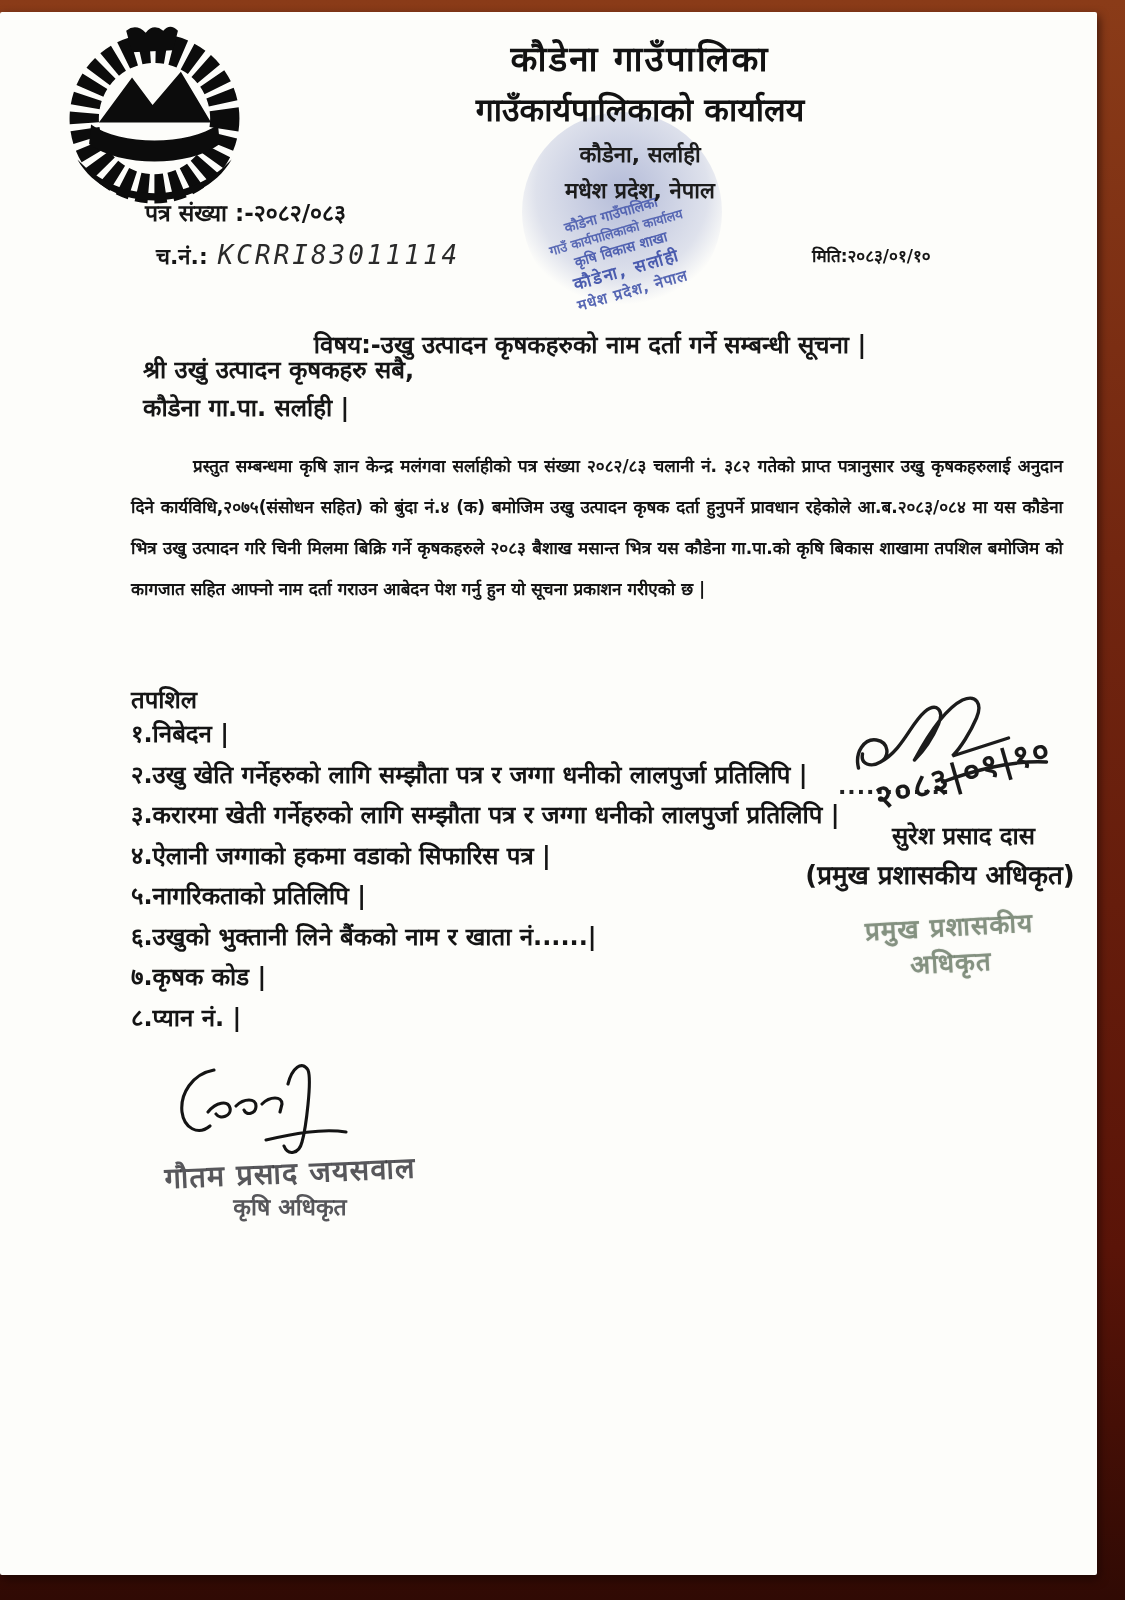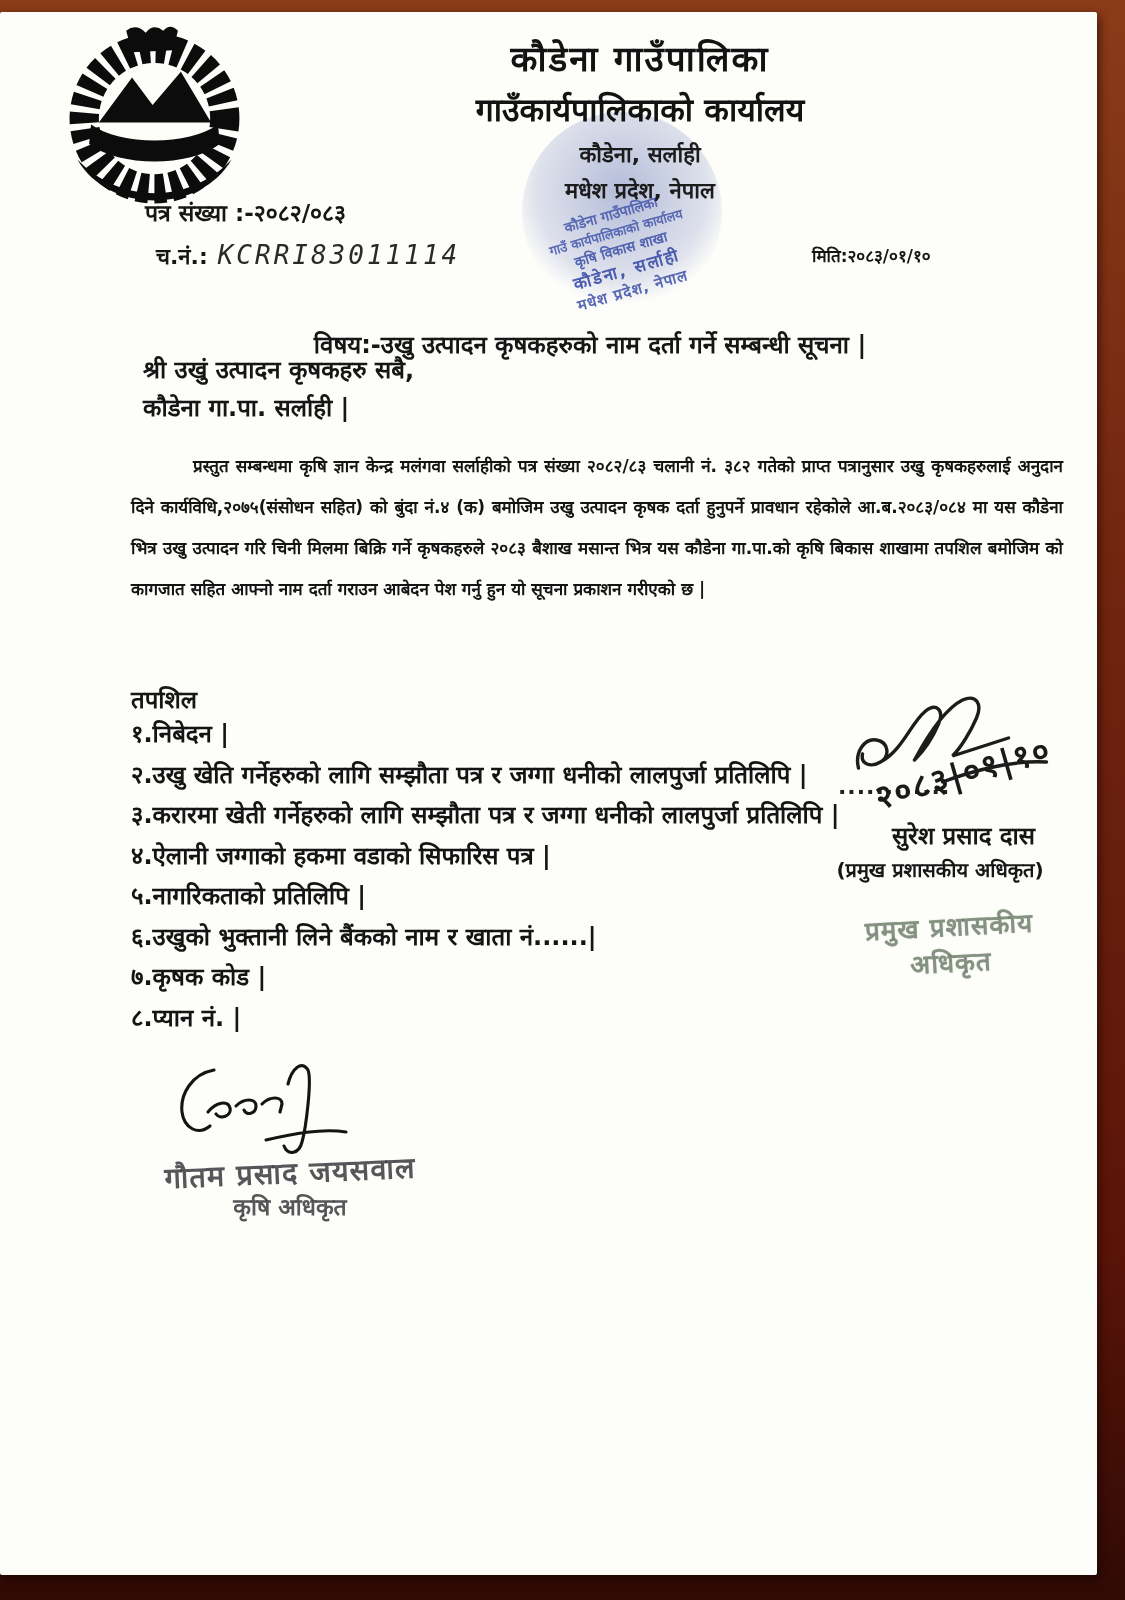--- a/index.html
+++ b/index.html
@@ -49,21 +49,21 @@
     line-height:41px;text-align:justify;text-indent:62px;color:#141414;}
   .tapsil{left:131px;top:670px;font-size:24px;font-weight:bold;}
   .list{left:131px;top:702px;width:780px;font-size:24px;font-weight:600;color:#141414;}
   .list div{line-height:40.5px;}
   
   .sig-r-svg{left:848px;top:678px;width:205px;height:100px;z-index:2;}
   .sig-r-date{left:872px;top:738px;font-size:33px;font-weight:600;color:#1a1a1a;
     transform:rotate(-16deg);letter-spacing:2px;z-index:1;}
   .sig-r-dots{left:838px;top:762px;font-size:22px;font-weight:bold;letter-spacing:1px;color:#222;}
   .sig-r-name{left:845px;top:806px;width:190px;text-align:right;font-size:24px;font-weight:bold;}
-  .sig-r-title{left:805px;top:844px;width:270px;text-align:center;font-size:20px;font-weight:bold;}
+  .sig-r-title{left:805px;top:844px;width:270px;text-align:center;font-size:26px;font-weight:bold;}
   .sig-r-stamp{left:830px;top:896px;width:240px;text-align:center;font-size:26px;font-weight:bold;
     color:rgba(104,120,100,.62);transform:rotate(-3deg);letter-spacing:1px;
     text-shadow:0 0 1px rgba(104,120,100,.5);}
   
   .sig-l-svg{left:170px;top:1042px;width:180px;height:110px;}
   .sig-l-name{left:140px;top:1140px;width:300px;text-align:center;font-size:29px;font-weight:bold;
     color:rgba(58,58,62,.85);transform:rotate(-2.5deg);letter-spacing:1px;}
   .sig-l-title{left:160px;top:1178px;width:260px;text-align:center;font-size:23px;font-weight:bold;
     color:rgba(58,58,62,.85);}
 </style>

